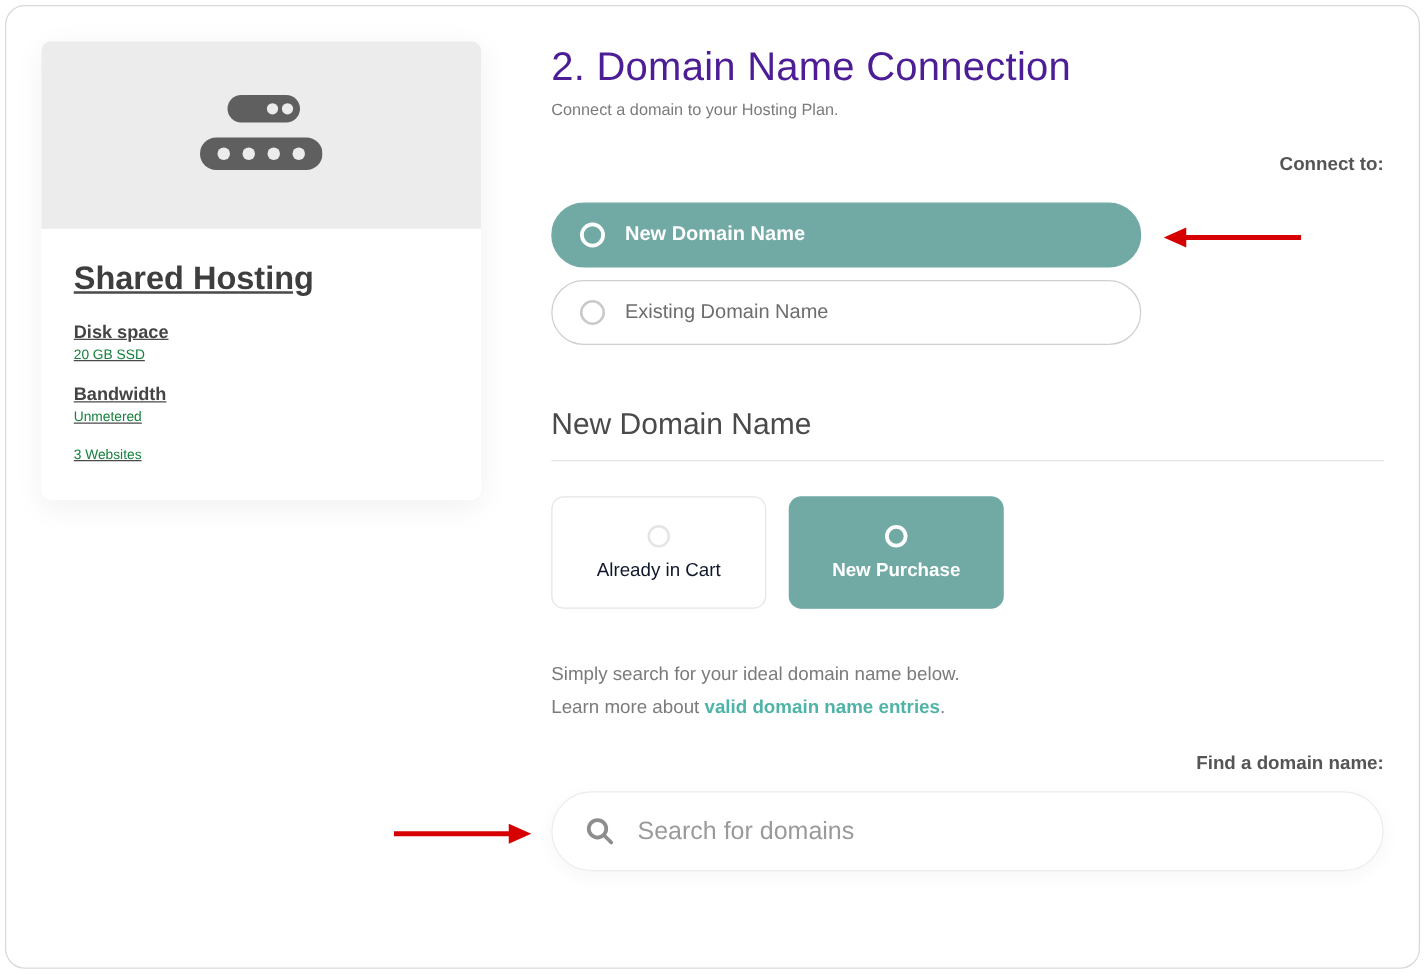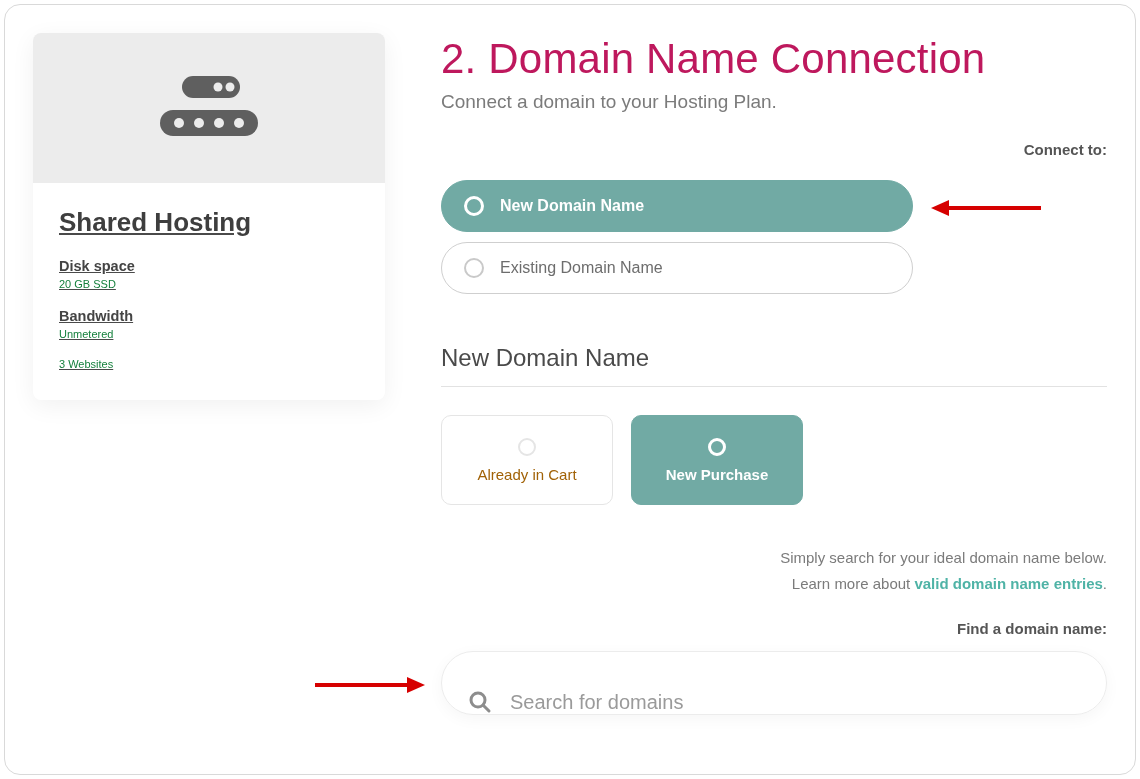--- a/index.html
+++ b/index.html
@@ -36,22 +36,22 @@
     justify-content: center;
   }
   .server-pill { fill: #5f5f5f; }
   .card-body { padding: 24px 26px 30px 26px; text-decoration: underline; }
   .plan-title { font-size: 26px; font-weight: 700; color: #3e3e3e; margin-bottom: 20px; }
   .spec-label { font-size: 14.5px; font-weight: 700; color: #444; margin-bottom: 4px; }
   .spec-value { font-size: 11px; color: #15803d; margin-bottom: 18px; }
   .spec-value:last-child { margin-bottom: 0; }
 
   .main { flex: 1; padding-top: 2px; }
-  .page-title { font-size: 42px; font-weight: 400; color: #be185d; margin-bottom: 8px; letter-spacing: .2px; }
-  .subtitle { font-size: 19px; color: #7b7b7b; margin-bottom: 28px; }
+  .page-title { font-size: 32px; font-weight: 400; color: #4c1d95; margin-bottom: 8px; letter-spacing: .2px; }
+  .subtitle { font-size: 13px; color: #7b7b7b; margin-bottom: 28px; }
   .field-label { font-size: 15px; font-weight: 700; color: #555; margin-bottom: 22px; text-align: right; }
 
   .option-group { width: 472px; position: relative; }
   .option-pill {
     width: 100%;
     height: 52px;
     border-radius: 26px;
     border: 1px solid #cfcfcf;
     background: #fff;
     display: flex;
@@ -96,48 +96,48 @@
 
   .tab-row { display: flex; gap: 18px; margin-bottom: 40px; }
   .tab-btn {
     width: 172px; height: 90px;
     border-radius: 10px;
     border: 1px solid #e5e5e5;
     background: #fff;
     display: flex; flex-direction: column;
     align-items: center; justify-content: center;
     gap: 10px;
-    font-size: 15px; color: #a16207;
+    font-size: 15px; color: #0f172a;
     cursor: pointer;
   }
   .tab-btn .radio-sm {
     width: 18px; height: 18px;
     border: 2.5px solid #e5e5e5;
     border-radius: 50%;
   }
   .tab-btn.active {
     background: #71aaa4;
     border-color: #71aaa4;
     color: #fff;
     font-weight: 600;
   }
   .tab-btn.active .radio-sm { border-color: #fff; border-width: 3px; }
 
-  .helper { font-size: 15px; color: #7b7b7b; line-height: 1.7; margin-bottom: 24px; text-align: right; }
+  .helper { font-size: 15px; color: #7b7b7b; line-height: 1.7; margin-bottom: 24px; }
   .helper a { color: #4fb3a6; text-decoration: none; font-weight: 600; }
 
   .search-wrap { position: relative; }
   .search-box {
     width: 100%;
     height: 64px;
     border: 1px solid #ececec;
     border-radius: 32px;
     box-shadow: 0 4px 16px rgba(0,0,0,0.04);
     display: flex;
-    align-items: flex-end;
+    align-items: center;
     padding: 0 26px;
     gap: 18px;
   }
   .search-box input {
     flex: 1;
     border: none;
     outline: none;
     font-size: 20px;
     color: #888;
     background: transparent;

